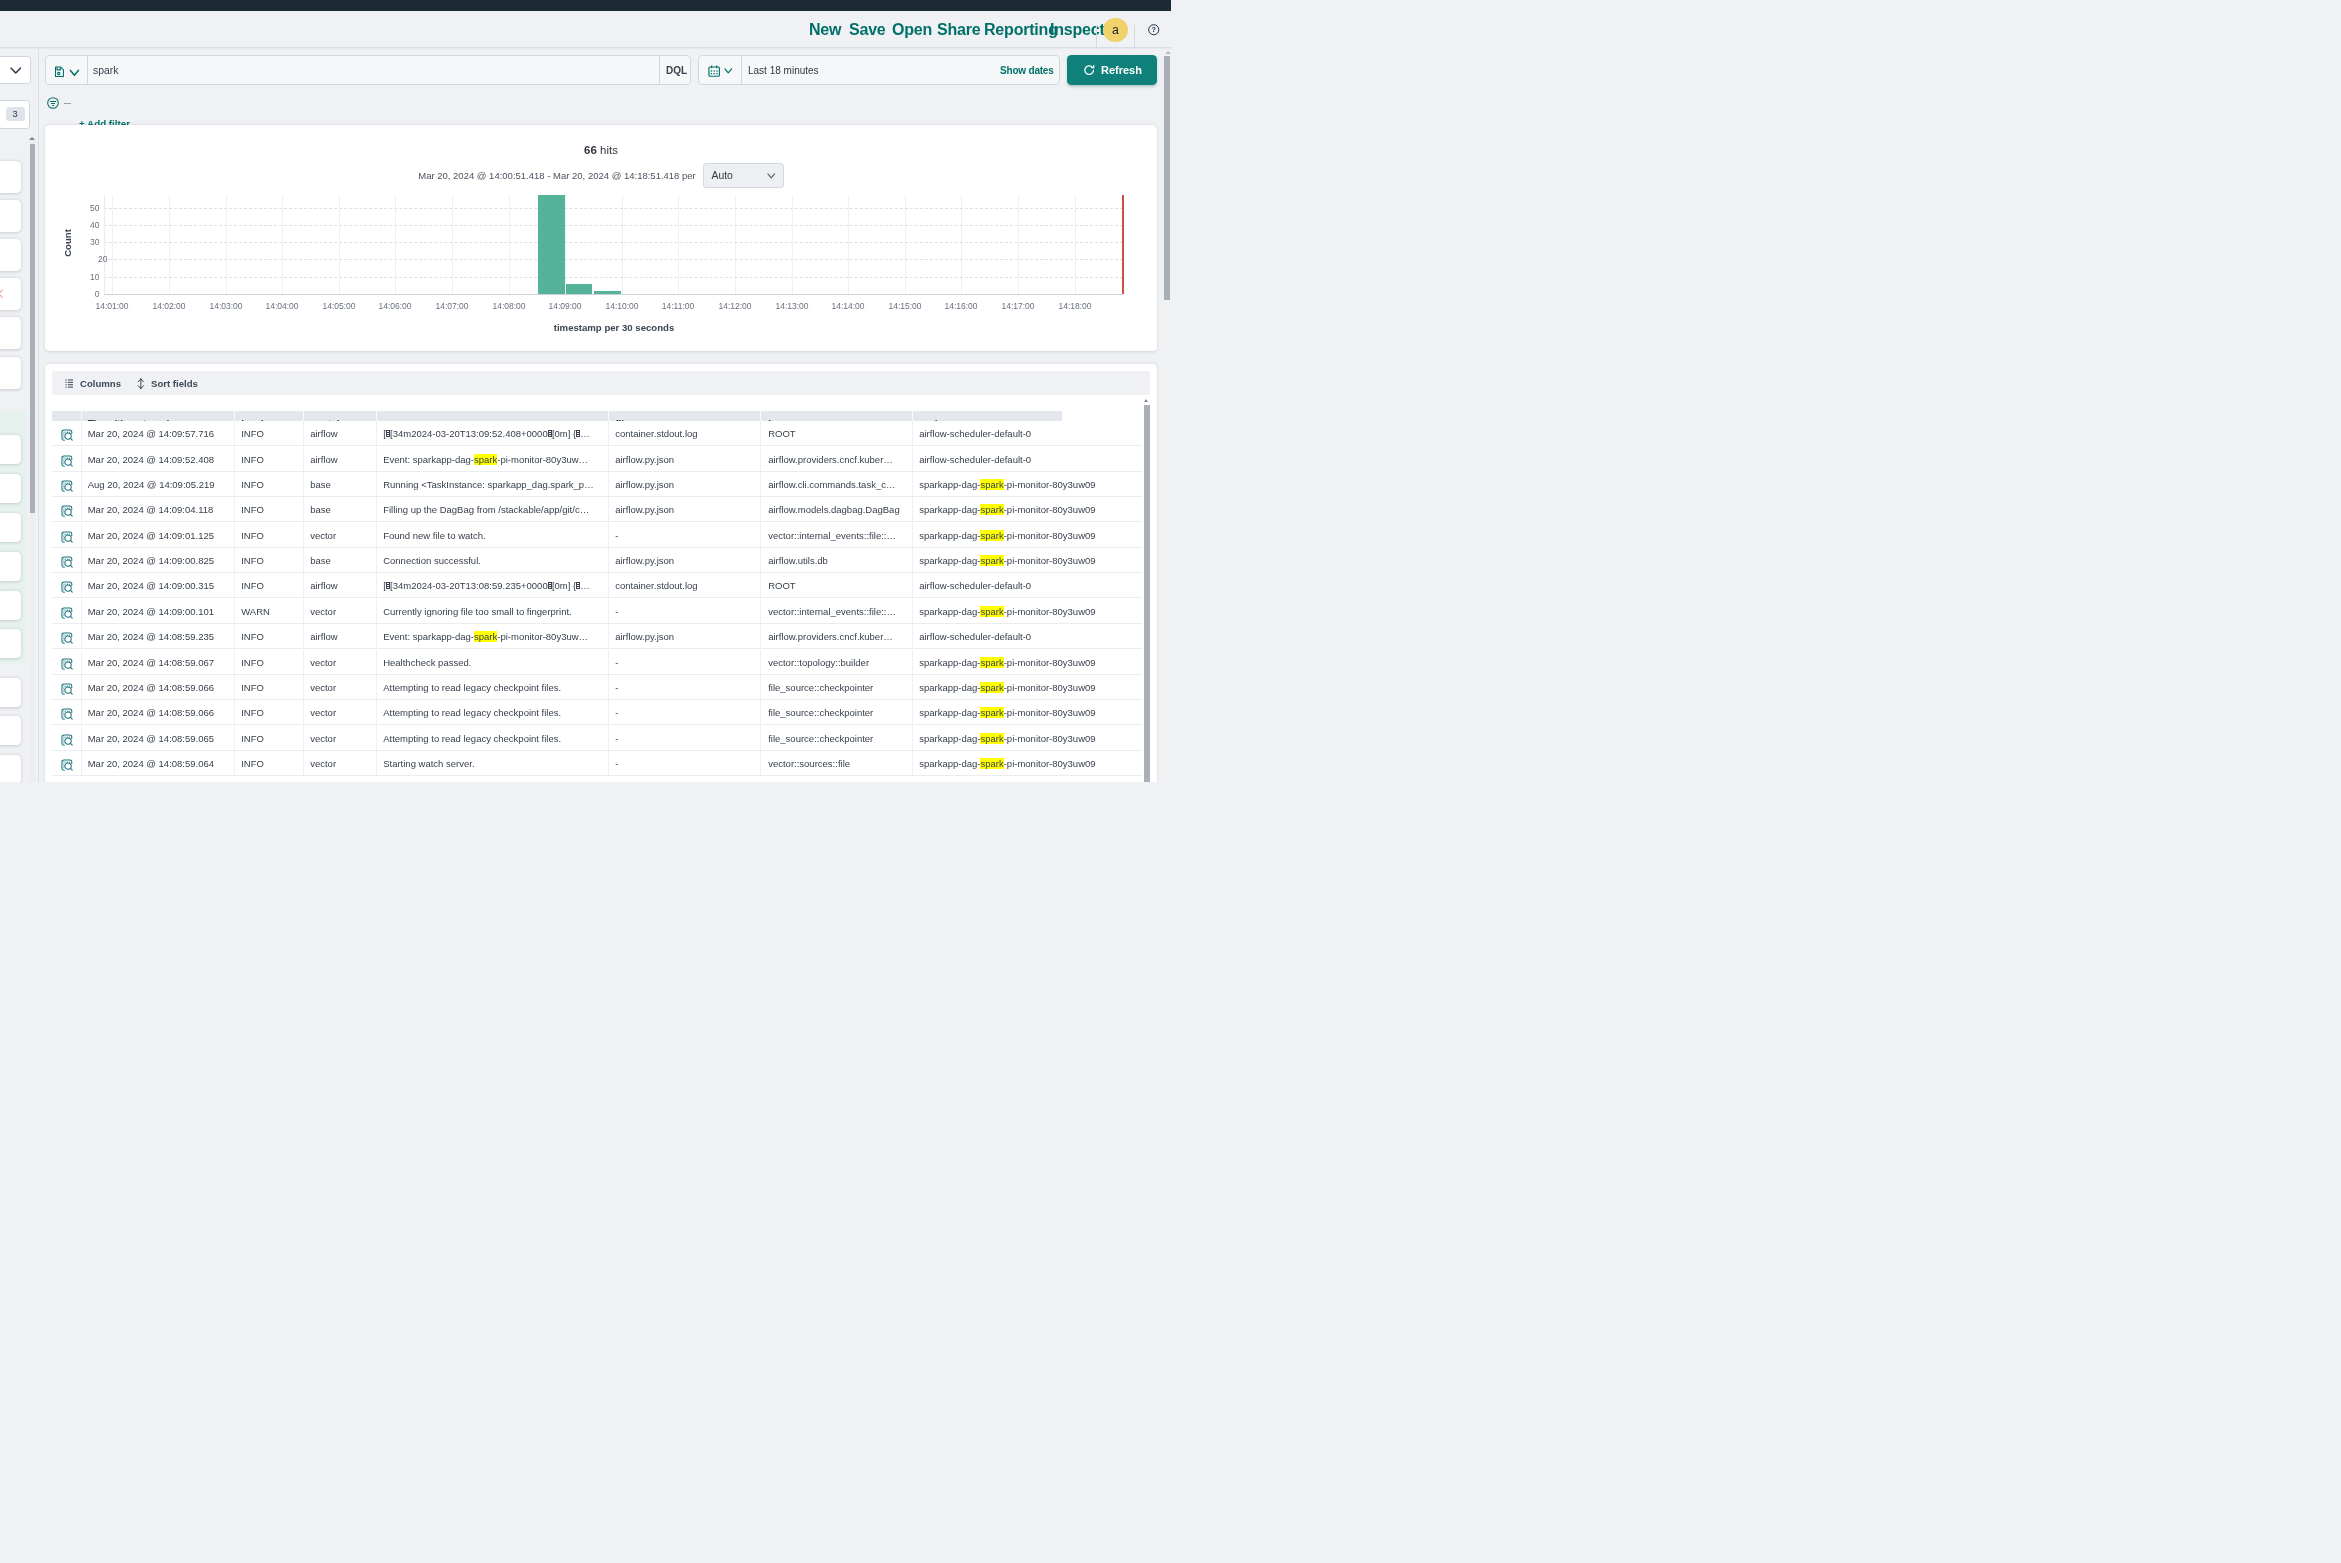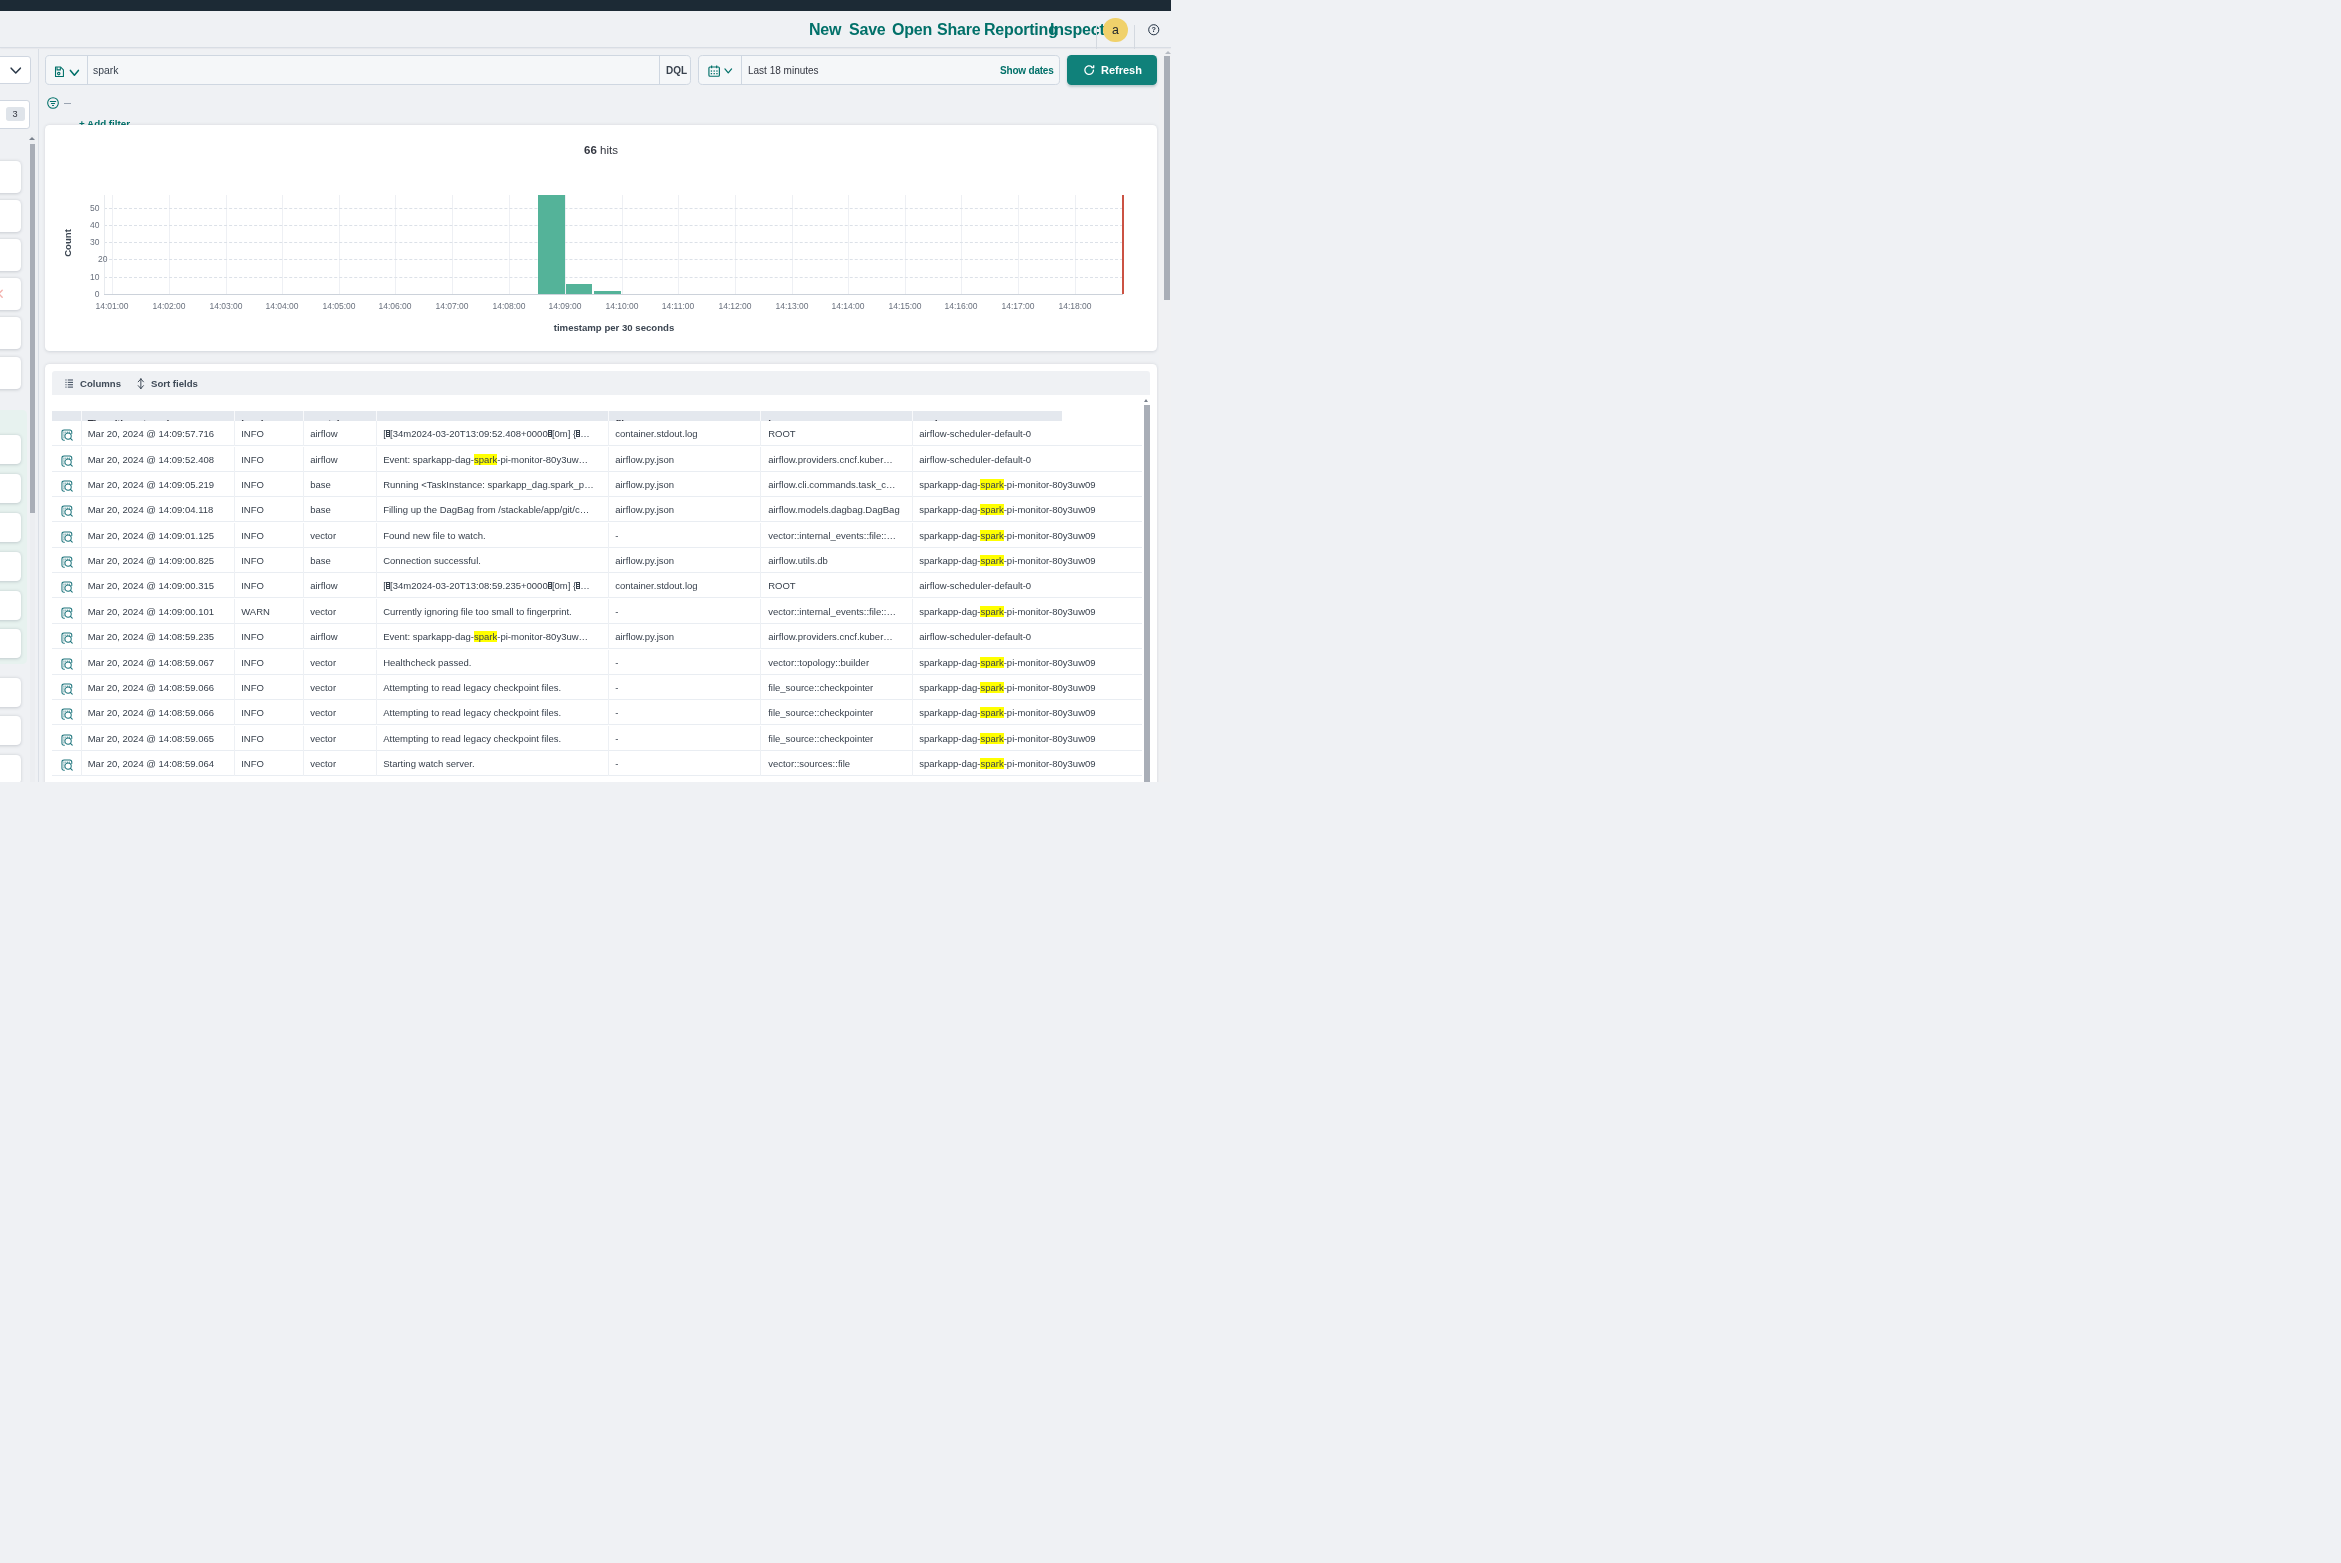--- a/index.html
+++ b/index.html
@@ -143,20 +143,29 @@
 
 <svg class="abs" style="left:47px; top:97px;" width="12" height="12" viewBox="0 0 16 16">
     <circle cx="8" cy="8" r="7.1" fill="none" stroke="#017069" stroke-width="1.4"></circle>
     <path d="M4.4 6 h7.2 M5.9 8.6 h4.2 M7.3 11.2 h1.4" stroke="#017069" stroke-width="1.4" stroke-linecap="round"></path>
   </svg>
 <div class="abs" style="left:64px; top:103px; width:6.5px; height:1.2px; background:#9aa4b1;"></div>
 <div class="abs" style="left:79px; top:98px; font-size:9.8px; font-weight:700; color:#017069;margin-top:20px;">+ Add filter</div>
 
 <div class="panel" style="left:45px; top:125px; width:1112px; height:226px;">
   <div style="position:absolute; left:0; top:19px; width:100%; text-align:center; font-size:11.5px; color:#343741;"><b>66</b> hits</div>
+  <div style="position:absolute; left:0; top:39px; width:100%; height:22px; display:flex; align-items:center; justify-content:center;">
+    <span style="font-size:9.5px; color:#4a535f;">Mar 20, 2024 @ 14:00:51.418 - Mar 20, 2024 @ 14:18:51.418 per</span>
+    <span style="margin-left:7px; width:81px; height:25px; background:#edeff3; border:0.8px solid #d3d9e3; border-radius:3.1px; display:inline-flex; align-items:center; position:relative;">
+        <span style="padding-left:7.7px; font-size:10.4px; color:#343741;">Auto</span>
+        <svg style="position:absolute; right:7px; top:9.6px;" width="8.5" height="6.2" viewBox="0 0 11 8">
+          <polyline points="1.2,1.2 5.5,6.2 9.8,1.2" fill="none" stroke="#55606c" stroke-width="1.5" stroke-linecap="round" stroke-linejoin="round"></polyline>
+        </svg>
+      </span>
+  </div>
 
   <div class="vgrid" style="left:67px; top:70px; height:99px;"></div>
   <div class="vgrid" style="left:124px; top:70px; height:99px;"></div>
   <div class="vgrid" style="left:181px; top:70px; height:99px;"></div>
   <div class="vgrid" style="left:237px; top:70px; height:99px;"></div>
   <div class="vgrid" style="left:294px; top:70px; height:99px;"></div>
   <div class="vgrid" style="left:350px; top:70px; height:99px;"></div>
   <div class="vgrid" style="left:407px; top:70px; height:99px;"></div>
   <div class="vgrid" style="left:464px; top:70px; height:99px;"></div>
   <div class="vgrid" style="left:520px; top:70px; height:99px;"></div>
@@ -307,21 +316,21 @@
             <rect x="8.4" y="3.7" width="1.35" height="1.35"></rect>
             <rect x="10.9" y="3.7" width="1.35" height="1.35"></rect>
             <rect x="3.4" y="6.3" width="1.35" height="1.35"></rect>
             <rect x="3.4" y="8.9" width="1.35" height="1.35"></rect>
             <rect x="3.4" y="11.5" width="1.35" height="1.35"></rect>
           </g>
           <circle cx="9.8" cy="9.8" r="4.35" fill="none" stroke="#1b737b" stroke-width="1.4"></circle>
           <path d="M13.1 13.1 L15.5 15.5" stroke="#1b737b" stroke-width="1.5" stroke-linecap="round"></path>
         </svg>
       </div>
-  <div class="tcell" style="left:29.5px; width:153px;">Mar 20, 2024 @ 14:09:05.219</div>
+  <div class="tcell" style="left:29.5px; width:153px;">Aug 20, 2024 @ 14:09:05.219</div>
   <div class="tcell" style="left:183px; width:69px;">INFO</div>
   <div class="tcell" style="left:252px; width:73px;">base</div>
   <div class="tcell" style="left:325px; width:232px;">Running &lt;TaskInstance: sparkapp_dag.spark_p…</div>
   <div class="tcell" style="left:557px; width:152px;">airflow.py.json</div>
   <div class="tcell" style="left:710px; width:151px;">airflow.cli.commands.task_c…</div>
   <div class="tcell" style="left:861px; width:229px; border-right:none;">sparkapp-dag-<span class="hl">spark</span>-pi-monitor-80y3uw09</div>
 </div>
 <div class="trow" style="left:7px; top:133px; width:1090px;">
   <div class="tcell" style="left:0; width:29.5px;">
         <svg style="position:absolute; left:8.5px; top:8px;" width="12.3" height="12.3" viewBox="0 0 17 17">

